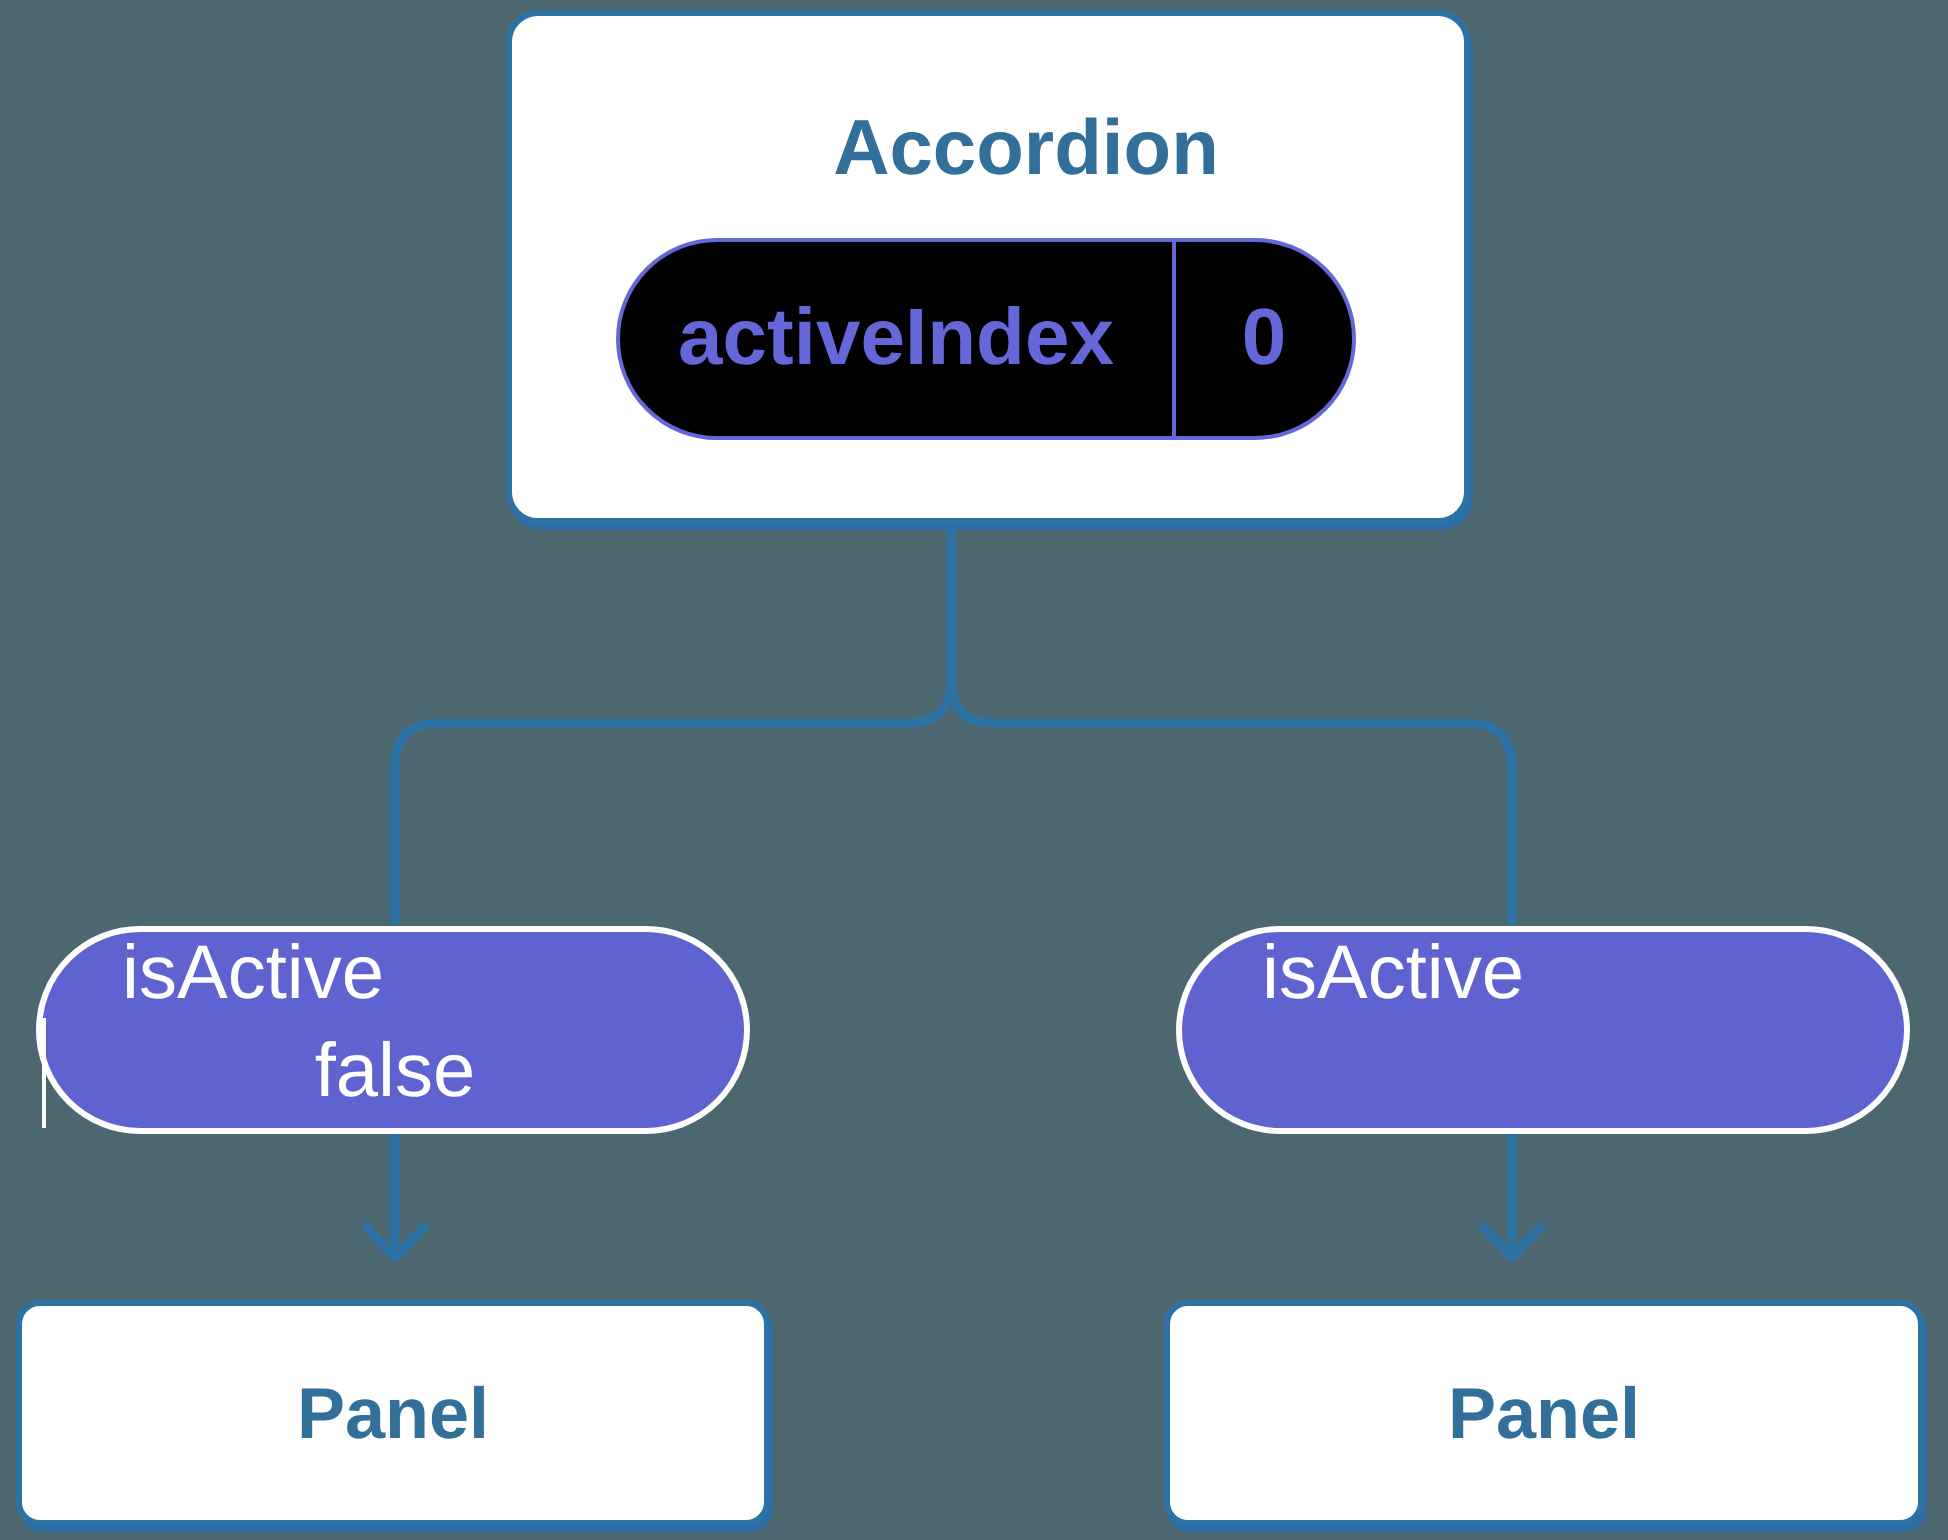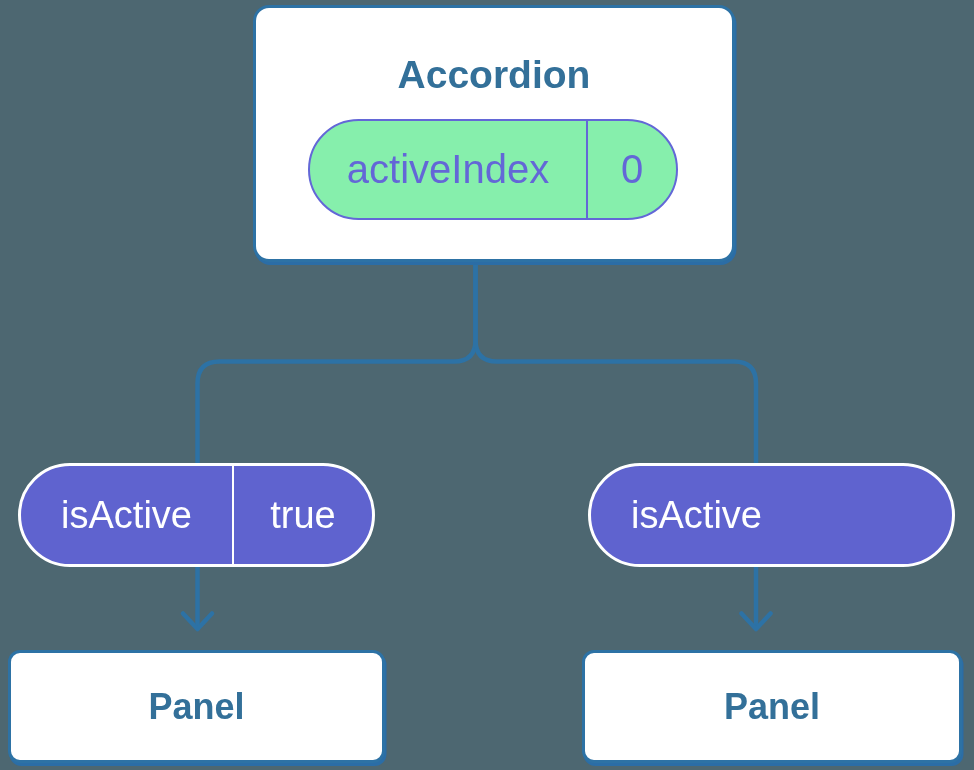--- a/index.html
+++ b/index.html
@@ -17,43 +17,44 @@
     background:#ffffff;
     border:3px solid #2d72a5;
     box-shadow:1.5px 3px 0 #2b6da6;
     box-sizing:border-box;
     z-index:2;
   }
   .root-box { left:253px; top:5px; width:482px; height:257px; border-radius:16px; }
   .root-title {
     position:absolute; left:0; top:45px; width:100%;
     text-align:center;
-    color:#337099; font-size:39px; font-weight:600; line-height:44px;
+    color:#337099; font-size:39px; font-weight:600; line-height:44px;padding-left:19px;
   }
 
   .state-pill {
     position:absolute; left:52px; top:111px; width:370px; height:101px;
-    background:#86efac;
+    background:#000000;
     border:2.5px solid #6367d7; border-radius:51px;
     box-sizing:border-box;
     display:flex;
-    color:#6367d7; font-size:40px; font-weight:400;
+    color:#6367d7; font-size:40px; font-weight:700;
   }
   .state-pill .cell { display:flex; align-items:center; justify-content:center; }
   .state-pill .name-cell { width:276px; }
   .state-pill .value-cell { flex:1; border-left:2.5px solid #6367d7; }
 
   .prop-pill {
     position:absolute; top:463px; height:104px;
     background:#5f63cf;
     border:3px solid #ffffff; border-radius:52px;
     box-sizing:border-box;
     display:flex;
     color:#ffffff; font-size:38px; font-weight:400;
     z-index:3;
+    flex-direction:column;
   }
   .prop-pill.left  { left:18px;  width:357px; }
   .prop-pill.right { left:588px; width:367px; }
   .prop-pill .cell { display:flex; align-items:center; justify-content:center; }
   .prop-pill .name-cell { width:211px; }
   .prop-pill .value-cell { flex:1; border-left:2.5px solid #ffffff; }
 
   .panel {
     top:650px; height:113px; border-radius:12px;
     display:flex; align-items:center; justify-content:center;
@@ -77,21 +78,21 @@
   <div class="card root-box">
     <div class="root-title">Accordion</div>
     <div class="state-pill">
       <div class="cell name-cell">activeIndex</div>
       <div class="cell value-cell">0</div>
     </div>
   </div>
 
   <div class="prop-pill left">
     <div class="cell name-cell">isActive</div>
-    <div class="cell value-cell">true</div>
+    <div class="cell value-cell">false</div>
   </div>
 
   <div class="prop-pill right">
     <div class="cell name-cell">isActive</div>
   </div>
 
   <div class="card panel left">
     <span>Panel</span>
   </div>
 

